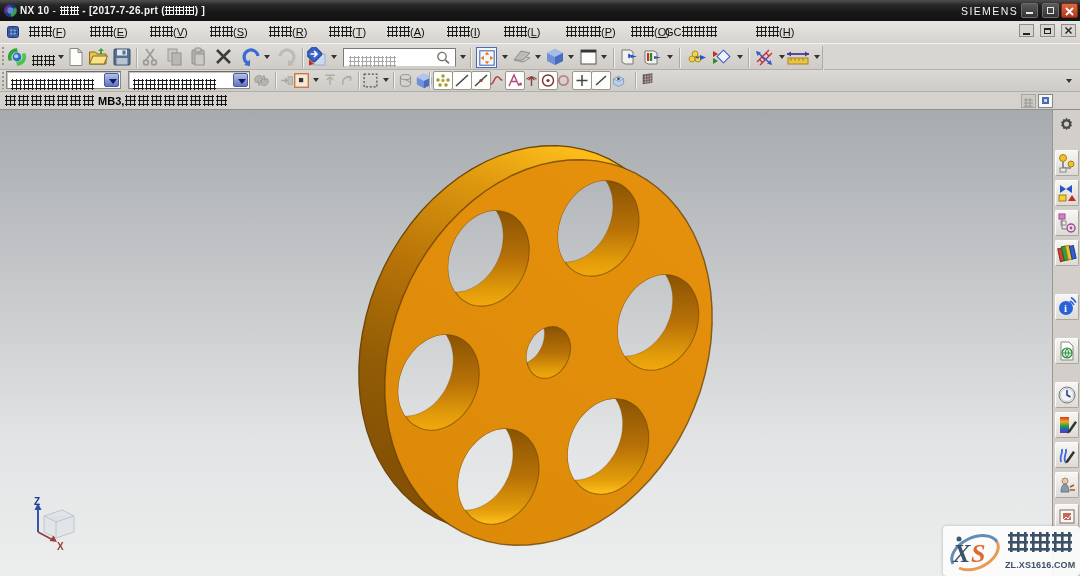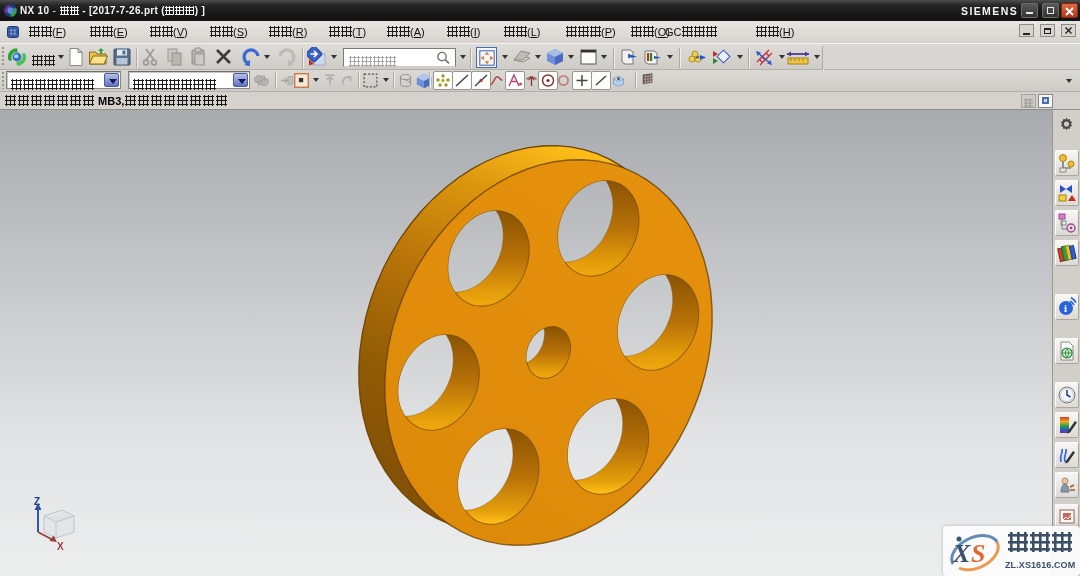--- a/index.html
+++ b/index.html
@@ -47,21 +47,21 @@
 <div id="app">
 
 <div class="abs title">
  <svg class="abs" style="left:3px;top:3px" width="15" height="15" viewBox="0 0 17 17">
   <circle cx="8.5" cy="8.5" r="7.5" fill="#1a3a7a"></circle>
   <path d="M2 11 A7 7 0 0 1 8 2 L8.5 5 A4.5 4.5 0 0 0 5 11Z" fill="#7a2a8a"></path>
   <path d="M15 6 A7 7 0 0 1 9 15.5 L8.5 12 A4.5 4.5 0 0 0 12 6Z" fill="#3aa33a"></path>
   <circle cx="8.5" cy="8.5" r="3.6" fill="#5a8adf"></circle>
  </svg>
  <div class="abs" style="left:20px;top:5px;font-size:10px;font-weight:bold;letter-spacing:.3px;white-space:nowrap">NX 10 <span style="font-weight:normal">-</span> <span class="zw"></span><span class="zw"></span> - [2017-7-26.prt <span style="font-size:10px">(</span><span class="zw"></span><span class="zw"></span><span class="zw"></span><span style="font-size:10px">)</span> ]</div>
- <div class="abs" style="left:961px;top:5px;font-size:10.5px;font-weight:bold;letter-spacing:1.4px">SIEMENS</div>
+ <div class="abs" style="left:961px;top:5px;font-size:10.5px;font-weight:normal;letter-spacing:1.4px">SIEMENS</div>
  <div class="wb" style="left:1021px;top:3px;background:linear-gradient(#5a5a5a,#333)">
         <div class="abs" style="left:4px;top:8px;width:7px;height:2px;background:#e8e8e8"></div>
       </div>
  <div class="wb" style="left:1042px;top:3px;background:linear-gradient(#5a5a5a,#333)">
         <div class="abs" style="left:4px;top:3px;width:7px;height:7px;border:1.5px solid #e8e8e8"></div>
       </div>
  <div class="wb" style="left:1061px;top:3px;background:linear-gradient(#dd6a42,#b03a1e);border-color:#8a2a12"><svg width="15" height="13">
           <path d="M4 3 L11 10 M11 3 L4 10" stroke="#fff" stroke-width="1.8"></path>
         </svg></div>
 </div>

